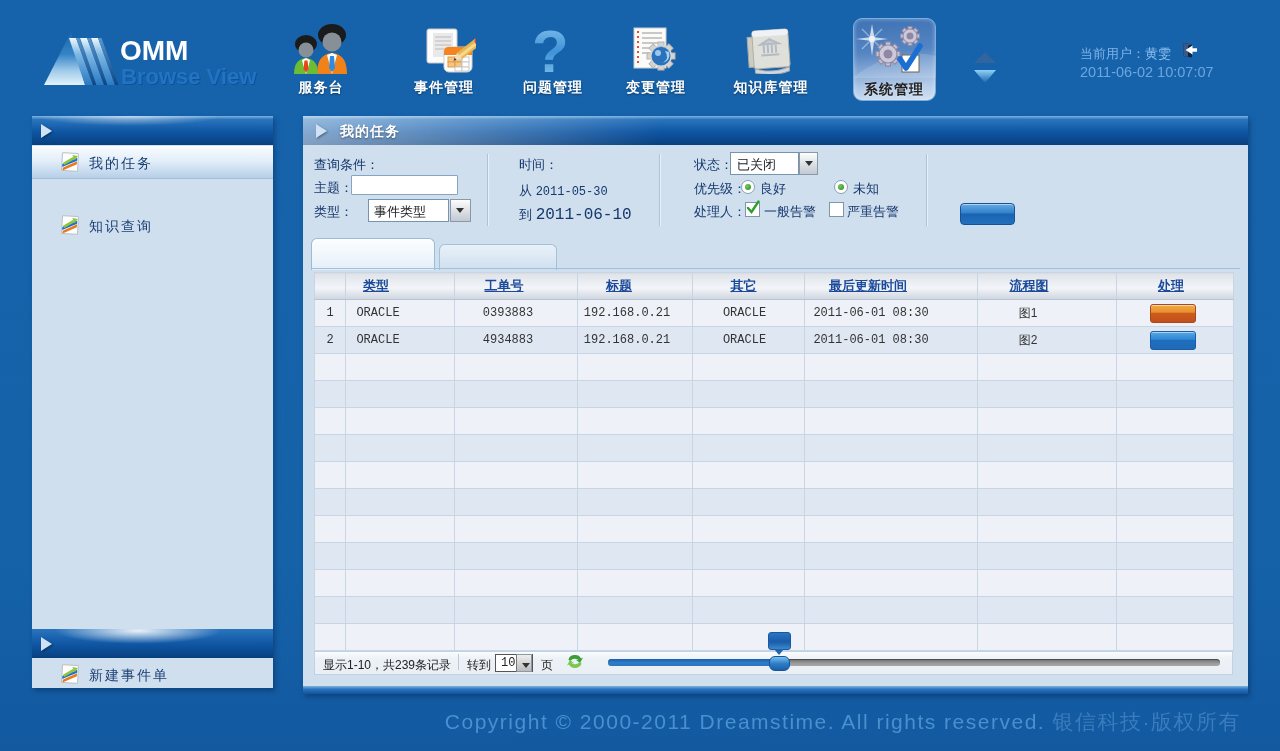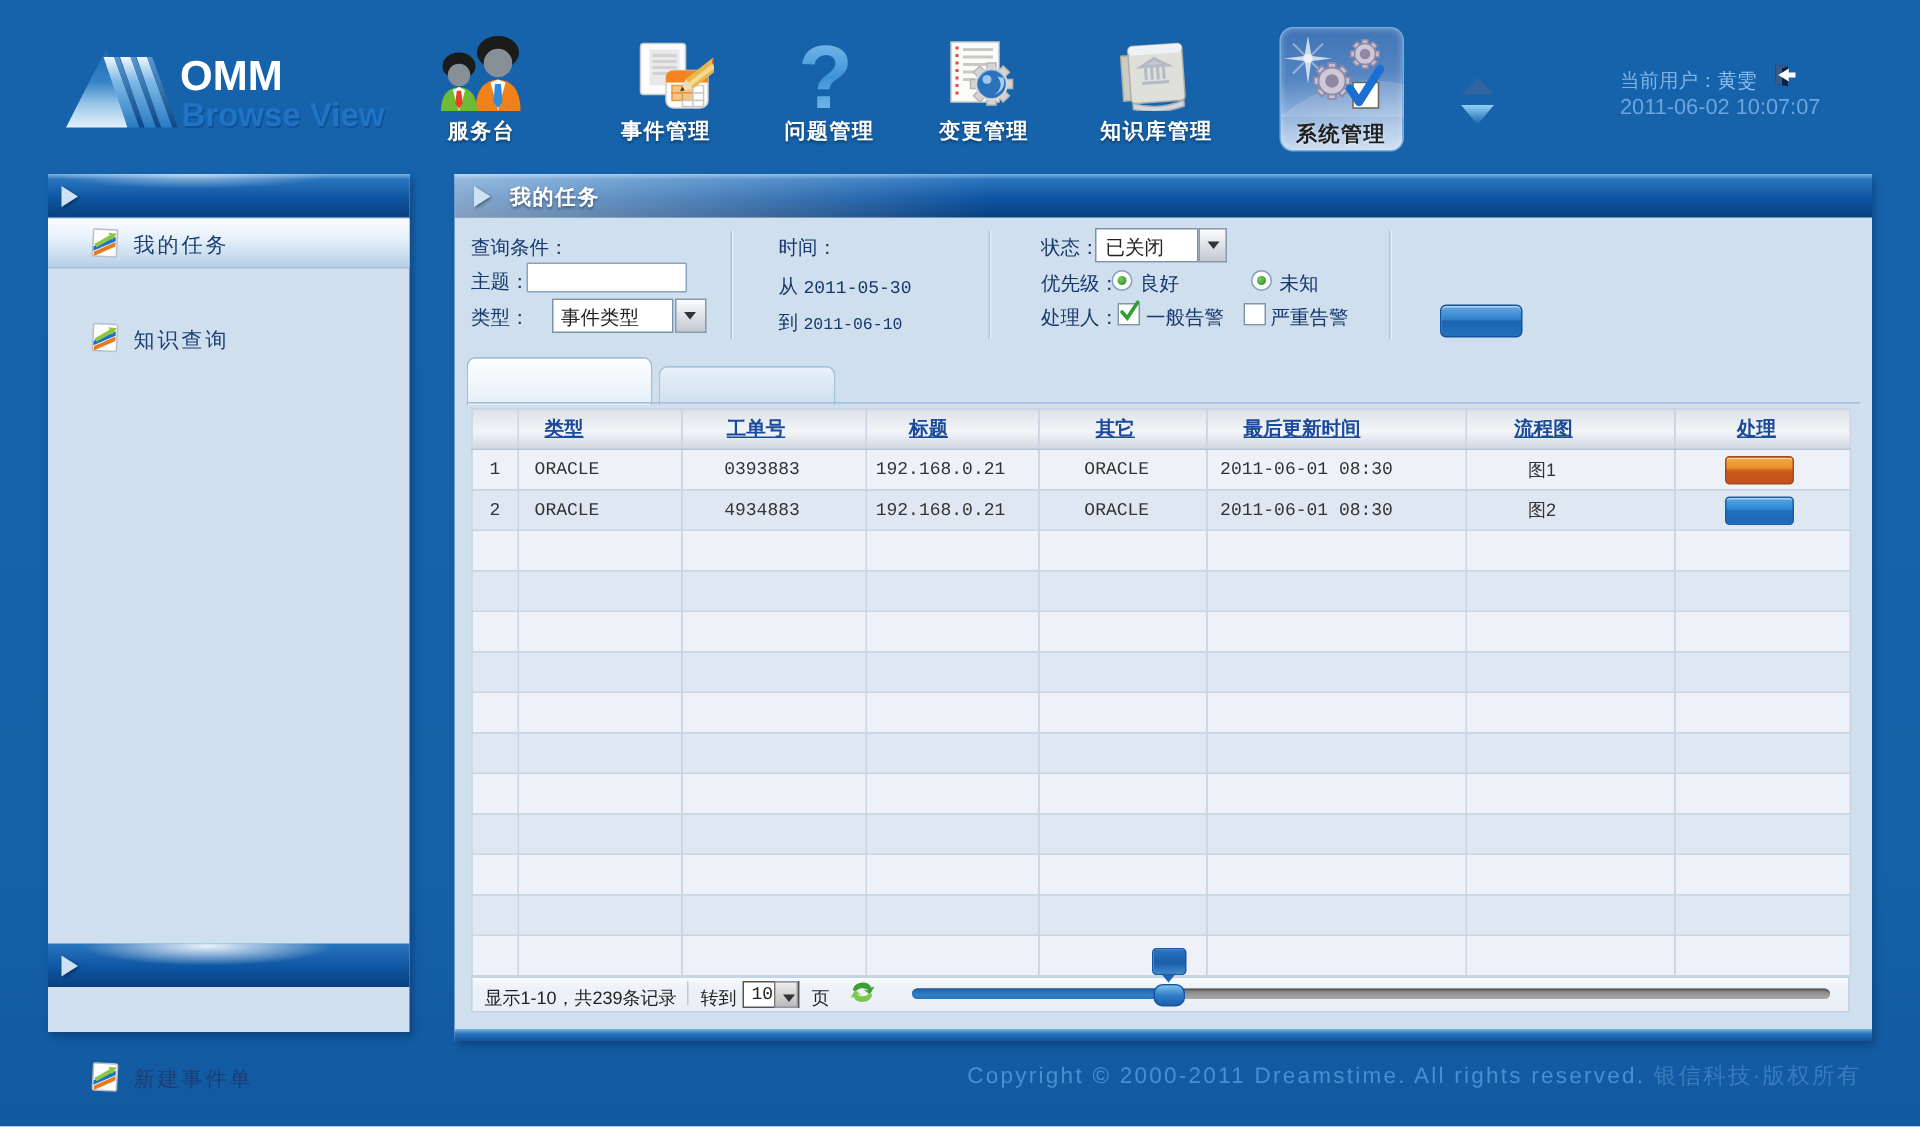--- a/index.html
+++ b/index.html
@@ -63,21 +63,21 @@
  font-family:"Liberation Mono",monospace;}
 table.grid tr.alt td{background:#dfe8f2;}
 .rbtn{display:inline-block;width:44px;height:17px;border-radius:3px;vertical-align:middle;}
 .rbtn.or{border:1px solid #a6491c;background:linear-gradient(180deg,#f3aa44 0%,#e8902e 42%,#cc5c1d 50%,#c54f1c 100%);box-shadow:inset 0 1px 0 rgba(255,255,255,.55);}
 .rbtn.bl{border:1px solid #1a5ca6;background:linear-gradient(180deg,#55a6e6 0%,#2f89d4 42%,#1f6ebd 50%,#1f6ab8 100%);box-shadow:inset 0 1px 0 rgba(255,255,255,.5);}
 
 #pagbar{position:absolute;background:linear-gradient(180deg,#fafcfe 0%,#edf2f7 30%,#e9eff5 100%);
  border:1px solid #c2d2e2;}
 .pagtxt{position:absolute;font-size:12px;color:#222;white-space:nowrap;}
 
-#foot{position:absolute;left:0;top:708px;width:1241px;text-align:right;font-size:15px;color:#4a90cf;letter-spacing:1.5px;}
+#foot{position:absolute;left:0;top:708px;width:1241px;text-align:right;font-size:21px;color:#4a90cf;letter-spacing:1.5px;}
 </style>
 </head>
 <body>
 <div id="page">
 
 <svg class="abs" style="left:38px;top:28px" width="230" height="62" viewBox="0 0 230 62">
  <defs>
   <linearGradient id="ltri" x1="0" y1="0" x2="0" y2="1">
    <stop offset="0" stop-color="#1d66af"></stop>
           <stop offset="0.42" stop-color="#3583c6"></stop>
@@ -294,21 +294,21 @@
   <svg class="ico" width="20" height="21" viewBox="0 0 18 21">
           <use href="#chartico"></use>
         </svg>
   <span class="txt">知识查询</span>
  </div>
  <div class="hdrbar" style="top:513px;background:linear-gradient(180deg,#2a74bd 0%,#0e55a2 55%,#09407f 100%);">
   <div style="position:absolute;left:0;top:0;width:100%;height:100%;
    background:radial-gradient(ellipse 46% 60% at 44% 6%,rgba(255,255,255,.9),rgba(255,255,255,0) 75%);"></div>
  </div>
  <div class="play" style="left:9px;top:521px;"></div>
- <div class="sitem" style="top:543px;margin-top:44px;">
+ <div class="sitem" style="top:543px;">
   <svg class="ico" width="20" height="21" viewBox="0 0 18 21">
           <use href="#chartico"></use>
         </svg>
   <span class="txt">新建事件单</span>
  </div>
 </div>
 
 <div id="main">
  <div class="hdrbar" style="top:0;">
         <div class="sheen" style="background:linear-gradient(100deg,rgba(255,255,255,.5),rgba(255,255,255,0) 38%);height:100%;"></div>
@@ -321,21 +321,21 @@
  <div class="inp" style="left:48px;top:59px;width:105px;height:18px;"></div>
  <div class="fl" style="left:11px;top:87px;">类型：</div>
  <div class="abs" style="left:65px;top:83px;width:103px;height:23px;">
   <span class="abs" style="left:0;top:0;width:79px;height:21px;background:#fff;border:1px solid #7a93ad;"></span>
   <span class="abs" style="left:6px;top:4px;font-size:13px;color:#222;">事件类型</span>
   <span class="selarr" style="top:0;height:21px;"></span>
  </div>
  <div class="vline" style="left:184px;top:38px;height:72px;"></div>
  <div class="fl" style="left:216px;top:40px;">时间：</div>
  <div class="fl" style="left:216px;top:66px;">从 <span style="font-family:'Liberation Mono',monospace;font-size:12px;">2011-05-30</span></div>
- <div class="fl" style="left:216px;top:90px;">到 <span style="font-family:'Liberation Mono',monospace;font-size:11px;">2011-06-10</span></div>
+ <div class="fl" style="left:216px;top:90px;">到 <span style="font-family:'Liberation Mono',monospace;font-size:16px;">2011-06-10</span></div>
  <div class="vline" style="left:356px;top:38px;height:72px;"></div>
  <div class="fl" style="left:391px;top:40px;">状态：</div>
  <div class="abs" style="left:427px;top:36px;width:88px;height:23px;">
   <span class="abs" style="left:0;top:0;width:67px;height:21px;background:#fff;border:1px solid #7a93ad;"></span>
   <span class="abs" style="left:7px;top:4px;font-size:13px;color:#222;">已关闭</span>
   <span class="selarr" style="top:0;height:21px;width:17px;"></span>
  </div>
  <div class="fl" style="left:391px;top:64px;">优先级：</div>
  <div class="radio" style="left:438px;top:64px;"></div>
  <div class="fl" style="left:457px;top:64px;">良好</div>

